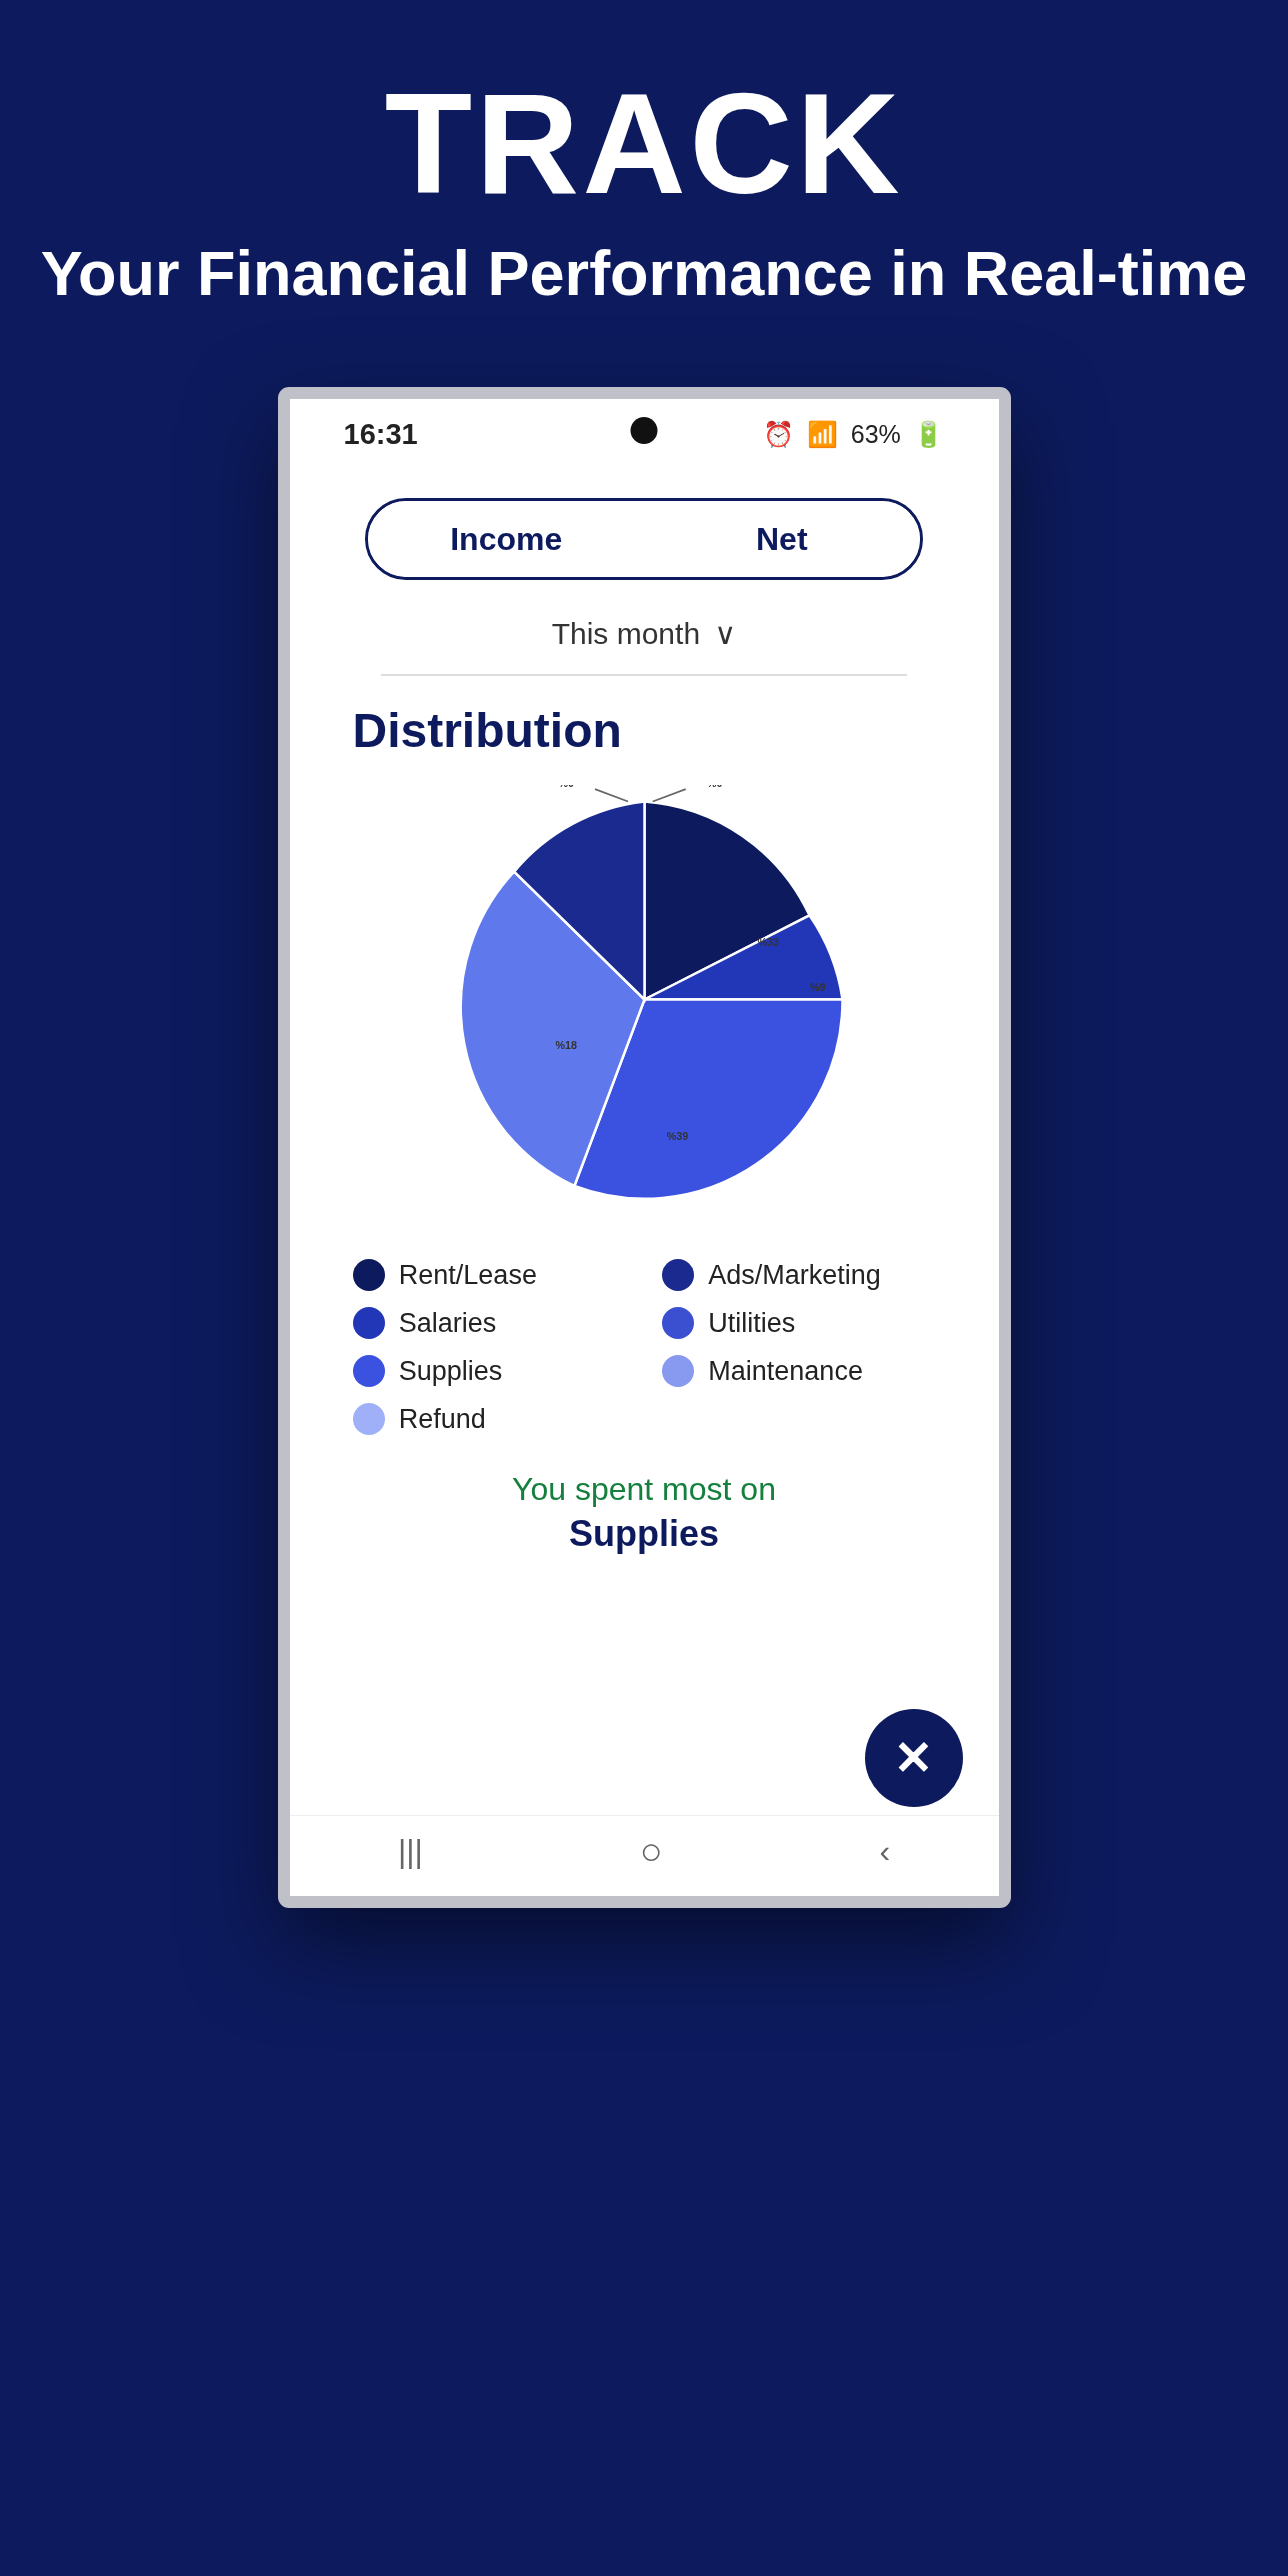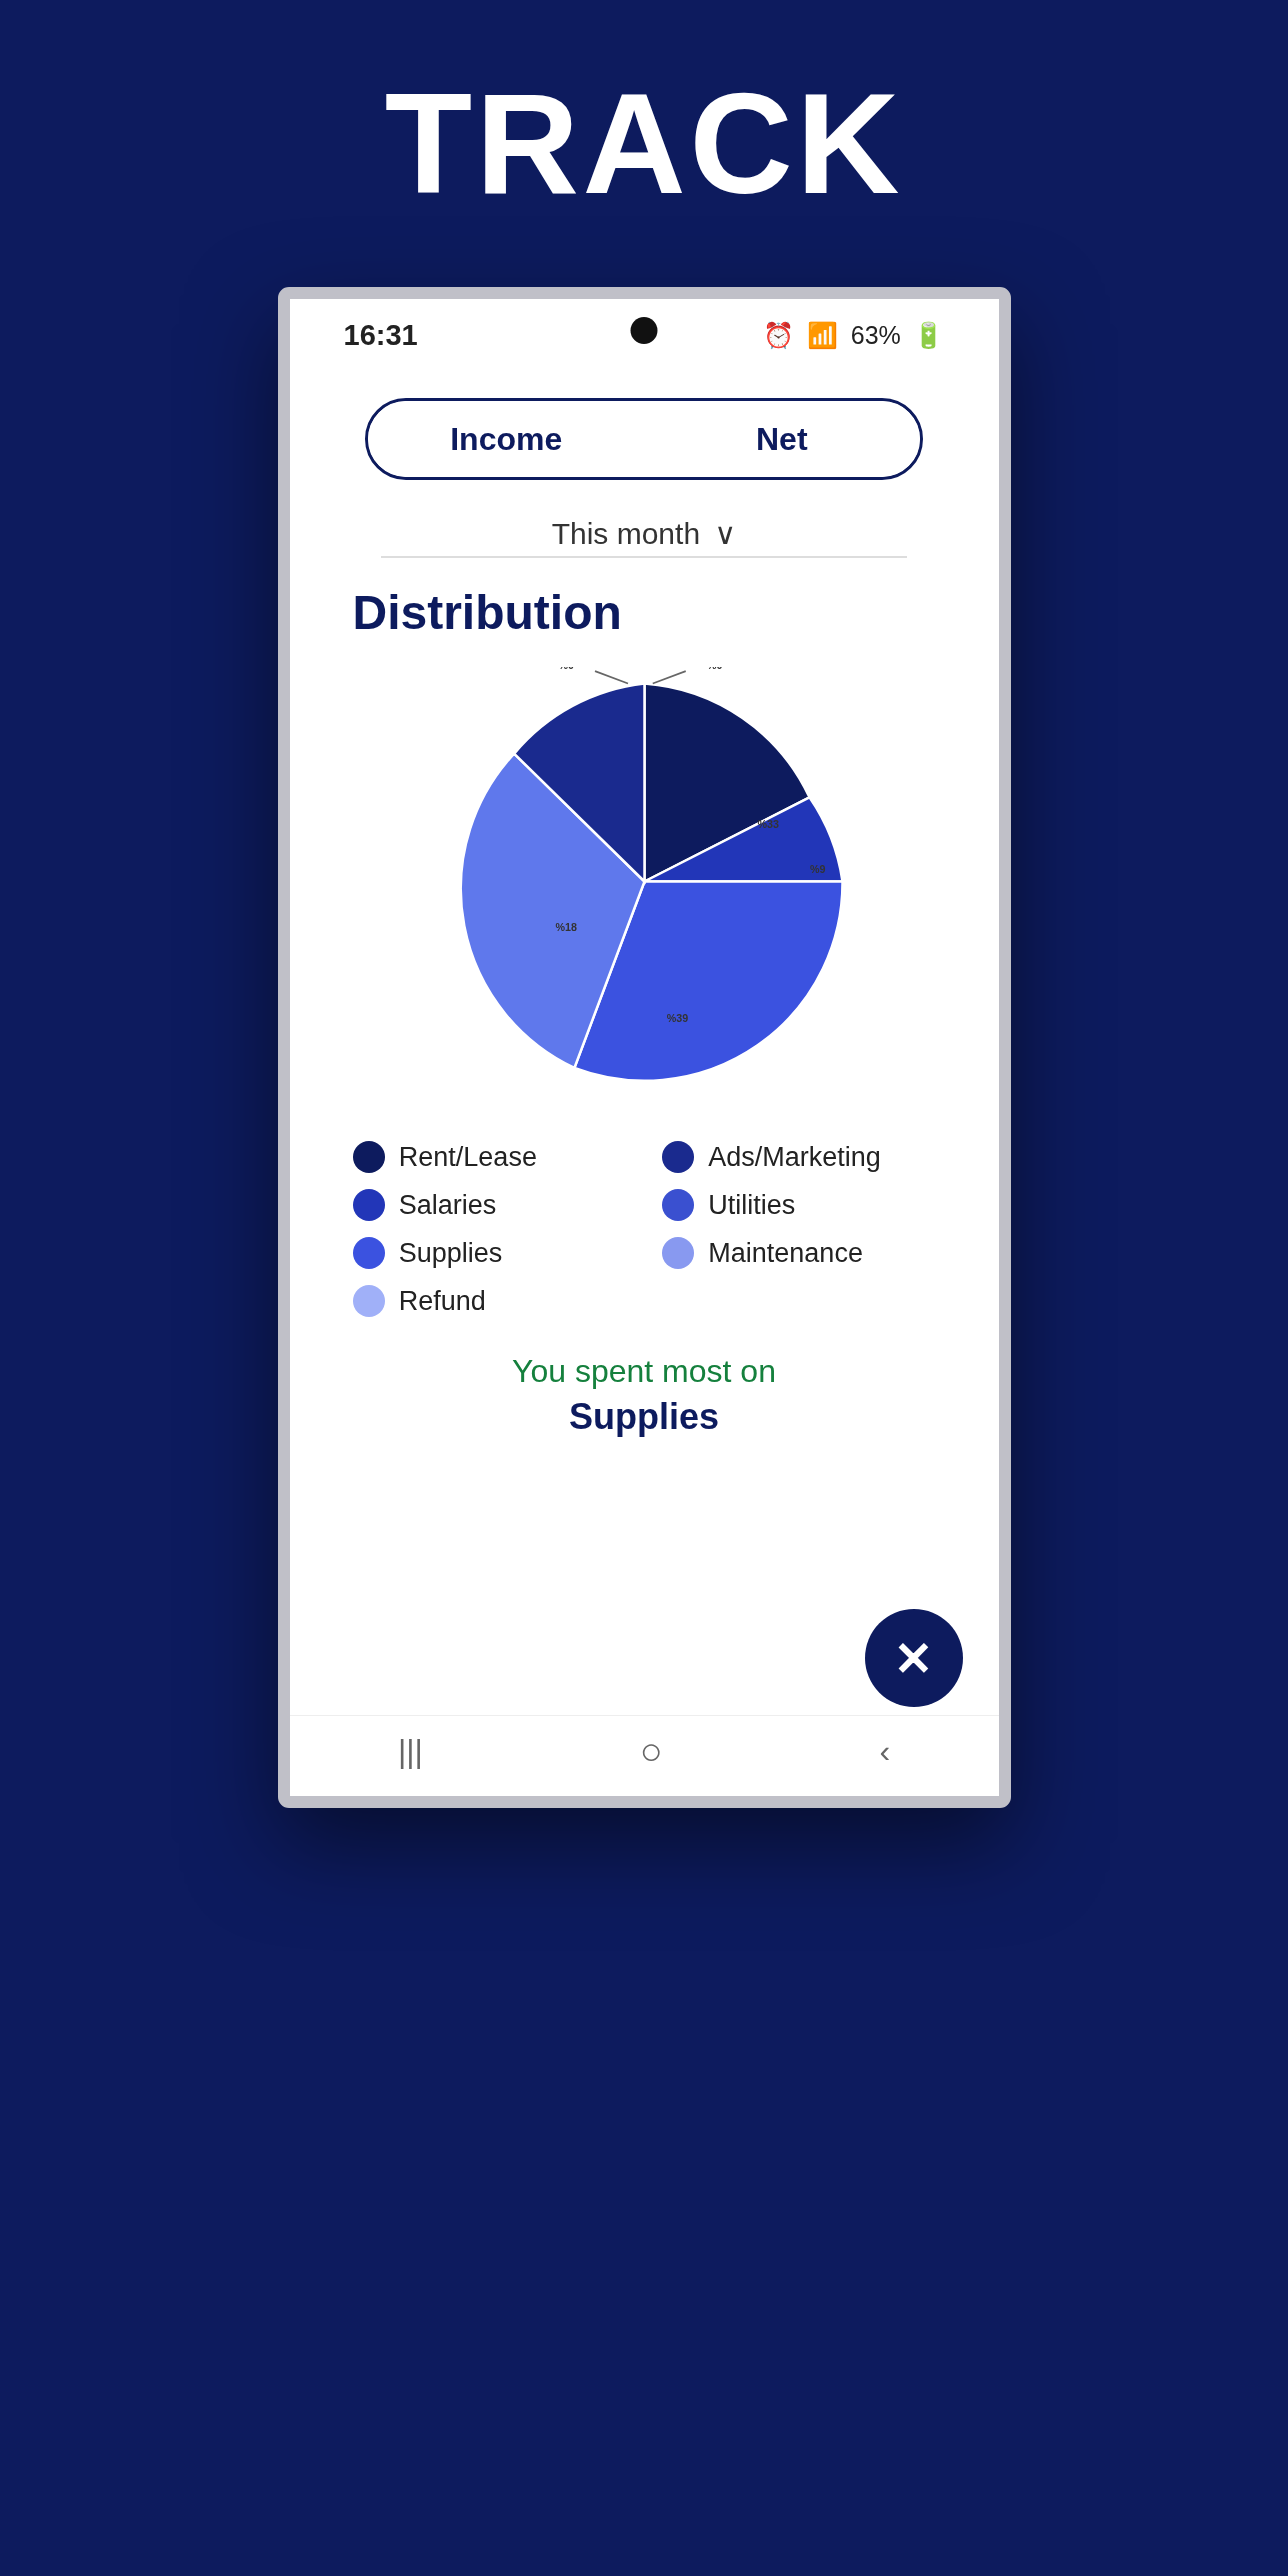--- a/index.html
+++ b/index.html
@@ -132,21 +132,21 @@
     .tab-item.active {
       background: #0d1b5e;
       color: #fff;
     }
 
     
     .period-selector {
       display: flex;
       align-items: center;
       gap: 14.3px;
-      margin-bottom: 5px;
+      margin-bottom: 23px;
     }
 
     .period-label {
       font-size: 30px;
       color: #333;
     }
 
     .period-chevron {
       font-size: 30px;
       color: #333;
@@ -266,20 +266,21 @@
       font-size: 13px;
       font-weight: 600;
       fill: #333;
     }
   </style>
 </head>
 <body>
 
 <div class="hero-text">
   <div class="hero-title">TRACK</div>
+  <div class="hero-subtitle">Your Financial Performance in Real-time</div>
 </div>
 
 <div class="phone-wrapper">
   <div class="phone-frame">
 
     <div class="status-bar">
       <span class="status-time">16:31</span>
       <div class="camera-notch"></div>
       <div class="status-icons">
         <span>⏰</span>

